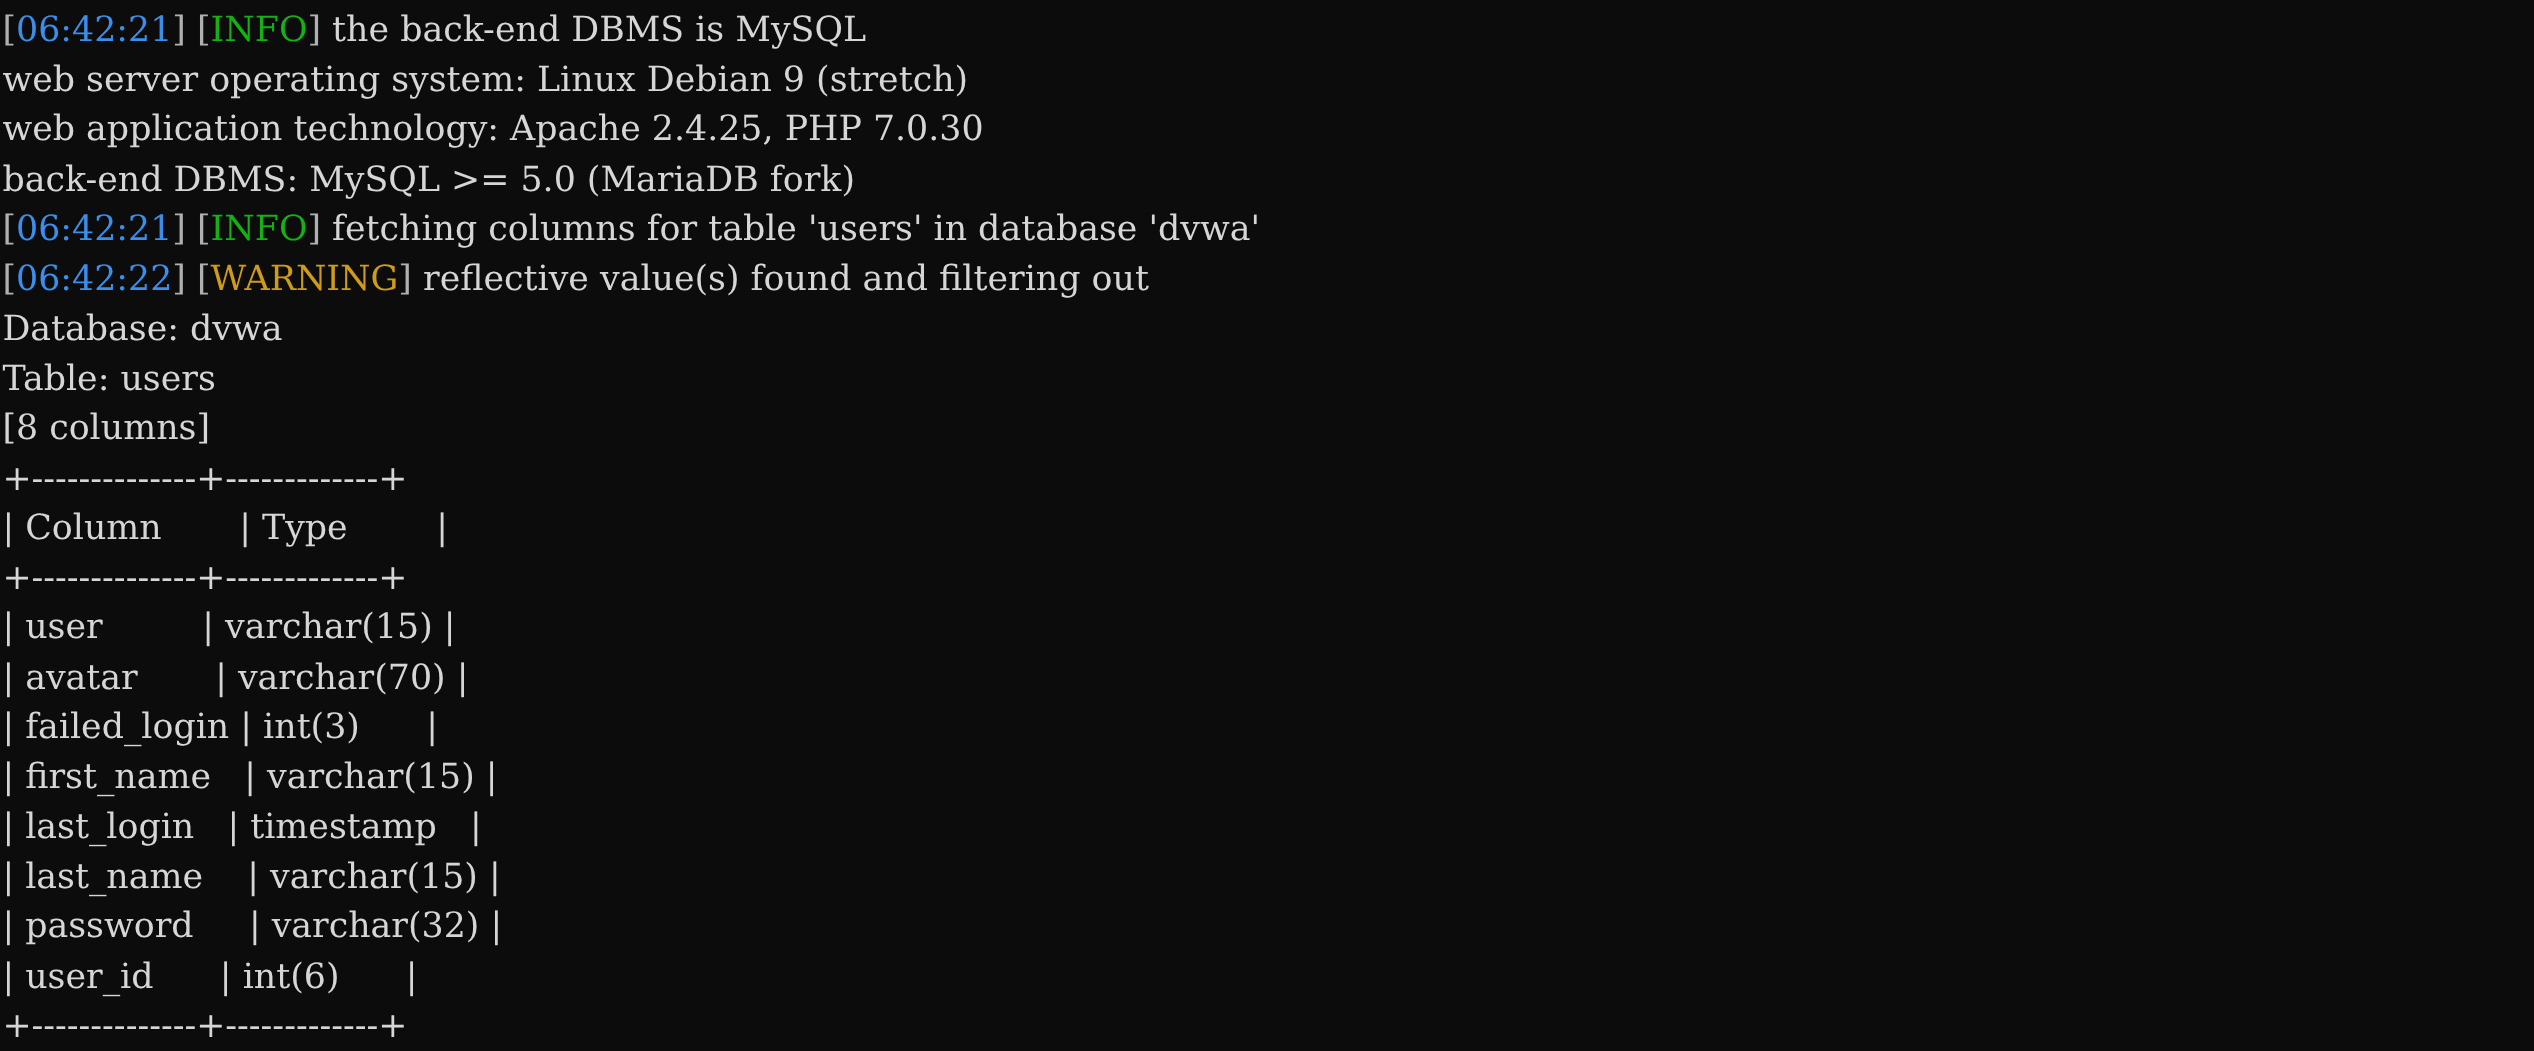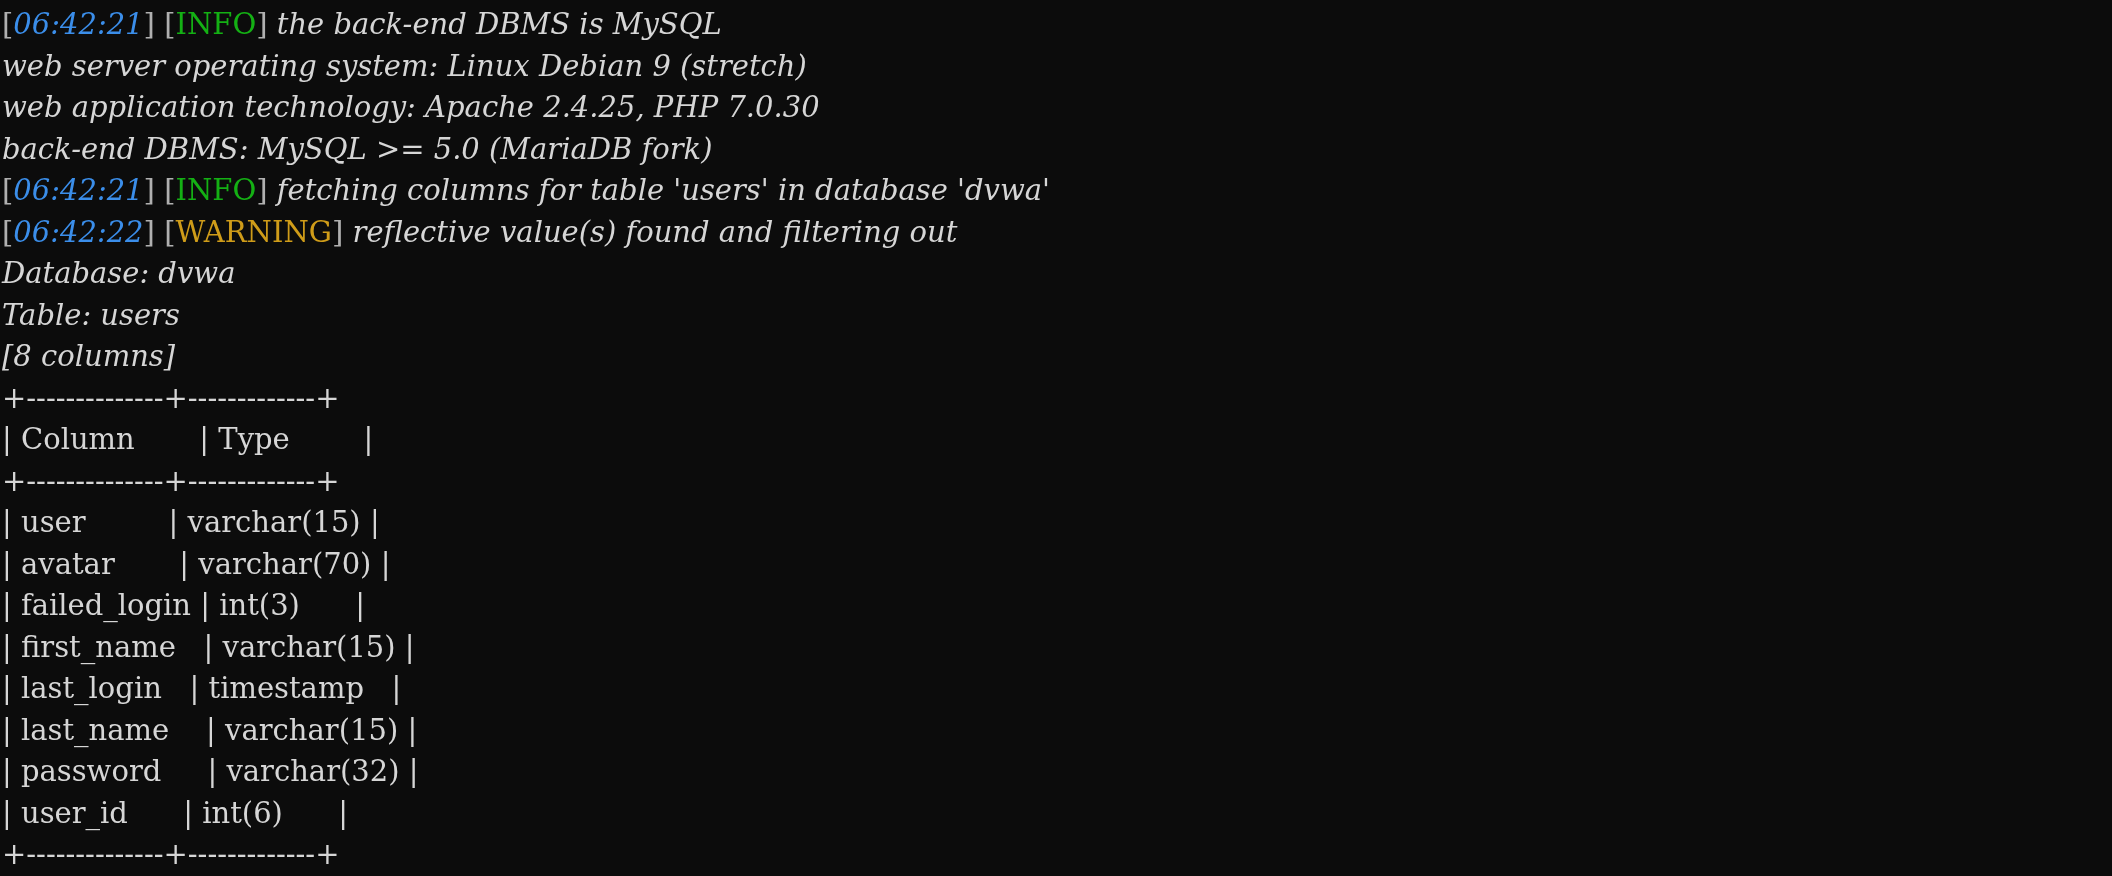--- a/index.html
+++ b/index.html
@@ -22,21 +22,21 @@
     letter-spacing: 0px;
     color: #d8d8d8;
     white-space: pre;
     -webkit-font-smoothing: antialiased;
   }
   .line {
     display: block;
     height: 41.5px;
     white-space: pre;
   }
-  .ts      { color: #3b8eea; font-style: italic; }
+  .ts      { color: #3b8eea; }
   .brk     { color: #b0b0b0; }
-  .txt     { color: #d6d6d6; font-style: italic; }
+  .txt     { color: #d6d6d6; }
   .tbl     { color: #d6d6d6; }
 </style>
 </head>
 <body>
 
 <div id="terminal"><div class="line"><span class="brk">[</span><span class="ts" style="color: rgb(59, 142, 234);">06:42:21</span><span class="brk">]</span><span> </span><span class="brk">[</span><span style="color: rgb(20, 176, 20);">INFO</span><span class="brk">]</span><span> </span><span class="txt" style="color: rgb(214, 214, 214);">the back-end DBMS is MySQL</span></div><div class="line"><span class="txt" style="color: rgb(214, 214, 214);">web server operating system: Linux Debian 9 (stretch)</span></div><div class="line"><span class="txt" style="color: rgb(214, 214, 214);">web application technology: Apache 2.4.25, PHP 7.0.30</span></div><div class="line"><span class="txt" style="color: rgb(214, 214, 214);">back-end DBMS: MySQL &gt;= 5.0 (MariaDB fork)</span></div><div class="line"><span class="brk">[</span><span class="ts" style="color: rgb(59, 142, 234);">06:42:21</span><span class="brk">]</span><span> </span><span class="brk">[</span><span style="color: rgb(20, 176, 20);">INFO</span><span class="brk">]</span><span> </span><span class="txt" style="color: rgb(214, 214, 214);">fetching columns for table 'users' in database 'dvwa'</span></div><div class="line"><span class="brk">[</span><span class="ts" style="color: rgb(59, 142, 234);">06:42:22</span><span class="brk">]</span><span> </span><span class="brk">[</span><span style="color: rgb(207, 156, 25);">WARNING</span><span class="brk">]</span><span> </span><span class="txt" style="color: rgb(214, 214, 214);">reflective value(s) found and filtering out</span></div><div class="line txt" style="color: rgb(214, 214, 214);">Database: dvwa</div><div class="line txt" style="color: rgb(214, 214, 214);">Table: users</div><div class="line txt" style="color: rgb(214, 214, 214);">[8 columns]</div><div class="line tbl" style="color: rgb(214, 214, 214);">+--------------+-------------+</div><div class="line tbl" style="color: rgb(214, 214, 214);">| Column       | Type        |</div><div class="line tbl" style="color: rgb(214, 214, 214);">+--------------+-------------+</div><div class="line tbl" style="color: rgb(214, 214, 214);">| user         | varchar(15) |</div><div class="line tbl" style="color: rgb(214, 214, 214);">| avatar       | varchar(70) |</div><div class="line tbl" style="color: rgb(214, 214, 214);">| failed_login | int(3)      |</div><div class="line tbl" style="color: rgb(214, 214, 214);">| first_name   | varchar(15) |</div><div class="line tbl" style="color: rgb(214, 214, 214);">| last_login   | timestamp   |</div><div class="line tbl" style="color: rgb(214, 214, 214);">| last_name    | varchar(15) |</div><div class="line tbl" style="color: rgb(214, 214, 214);">| password     | varchar(32) |</div><div class="line tbl" style="color: rgb(214, 214, 214);">| user_id      | int(6)      |</div><div class="line tbl" style="color: rgb(214, 214, 214);">+--------------+-------------+</div></div>
 
 </body></html>

